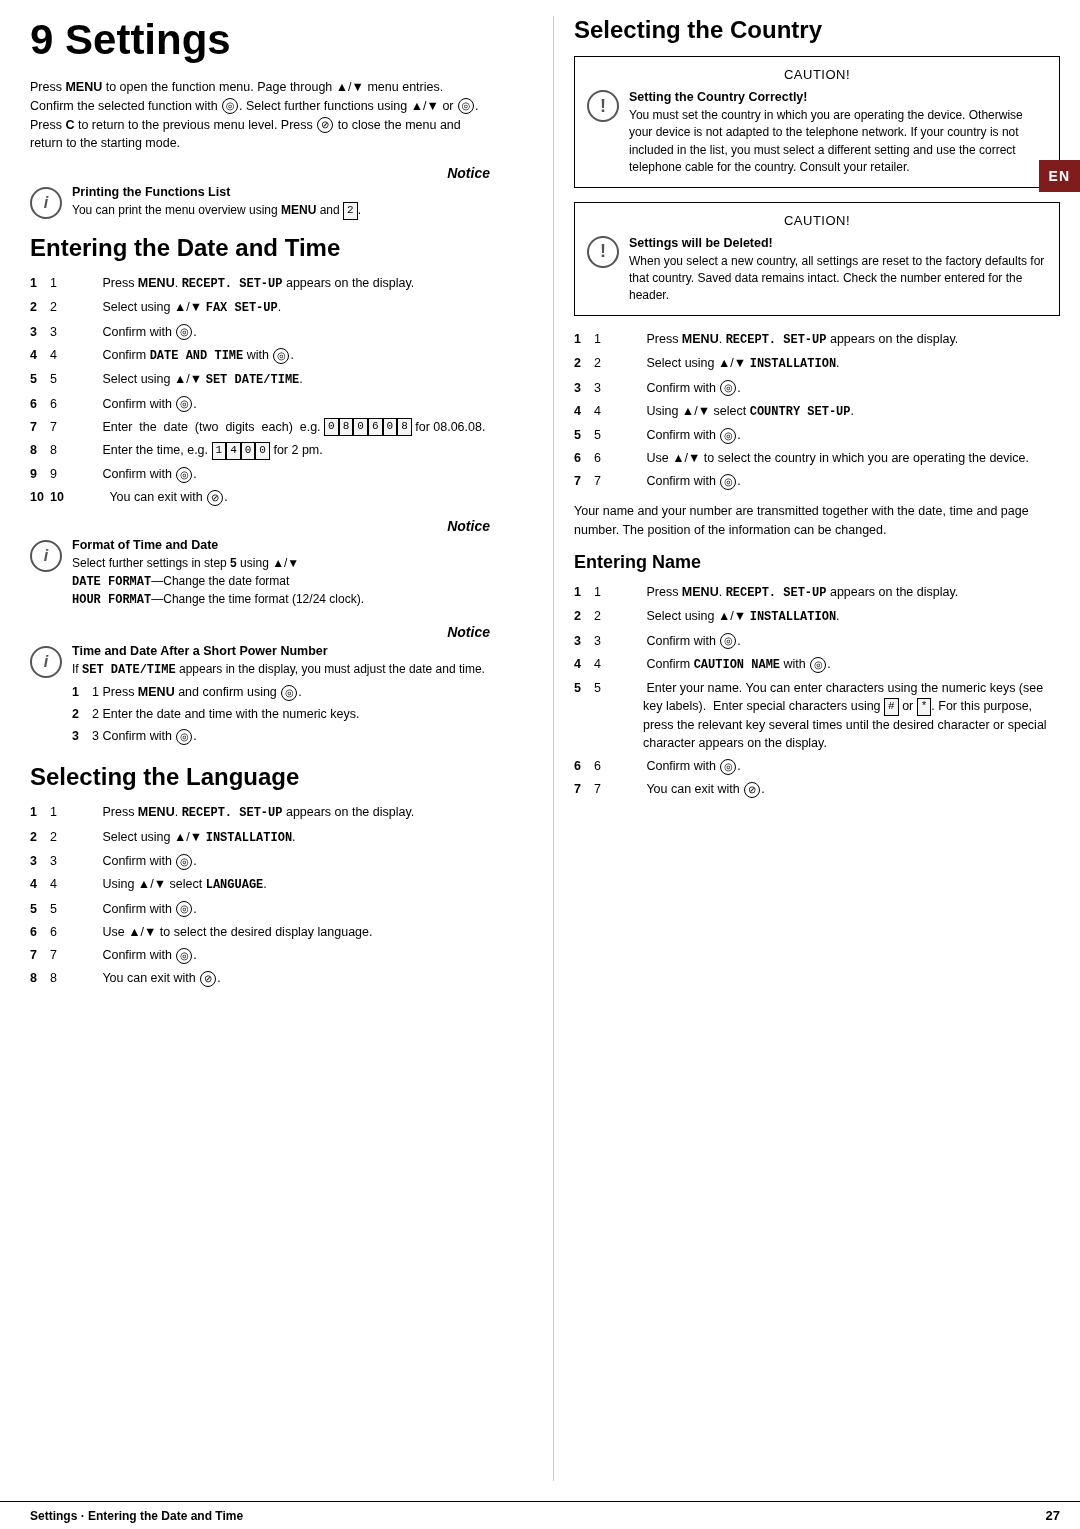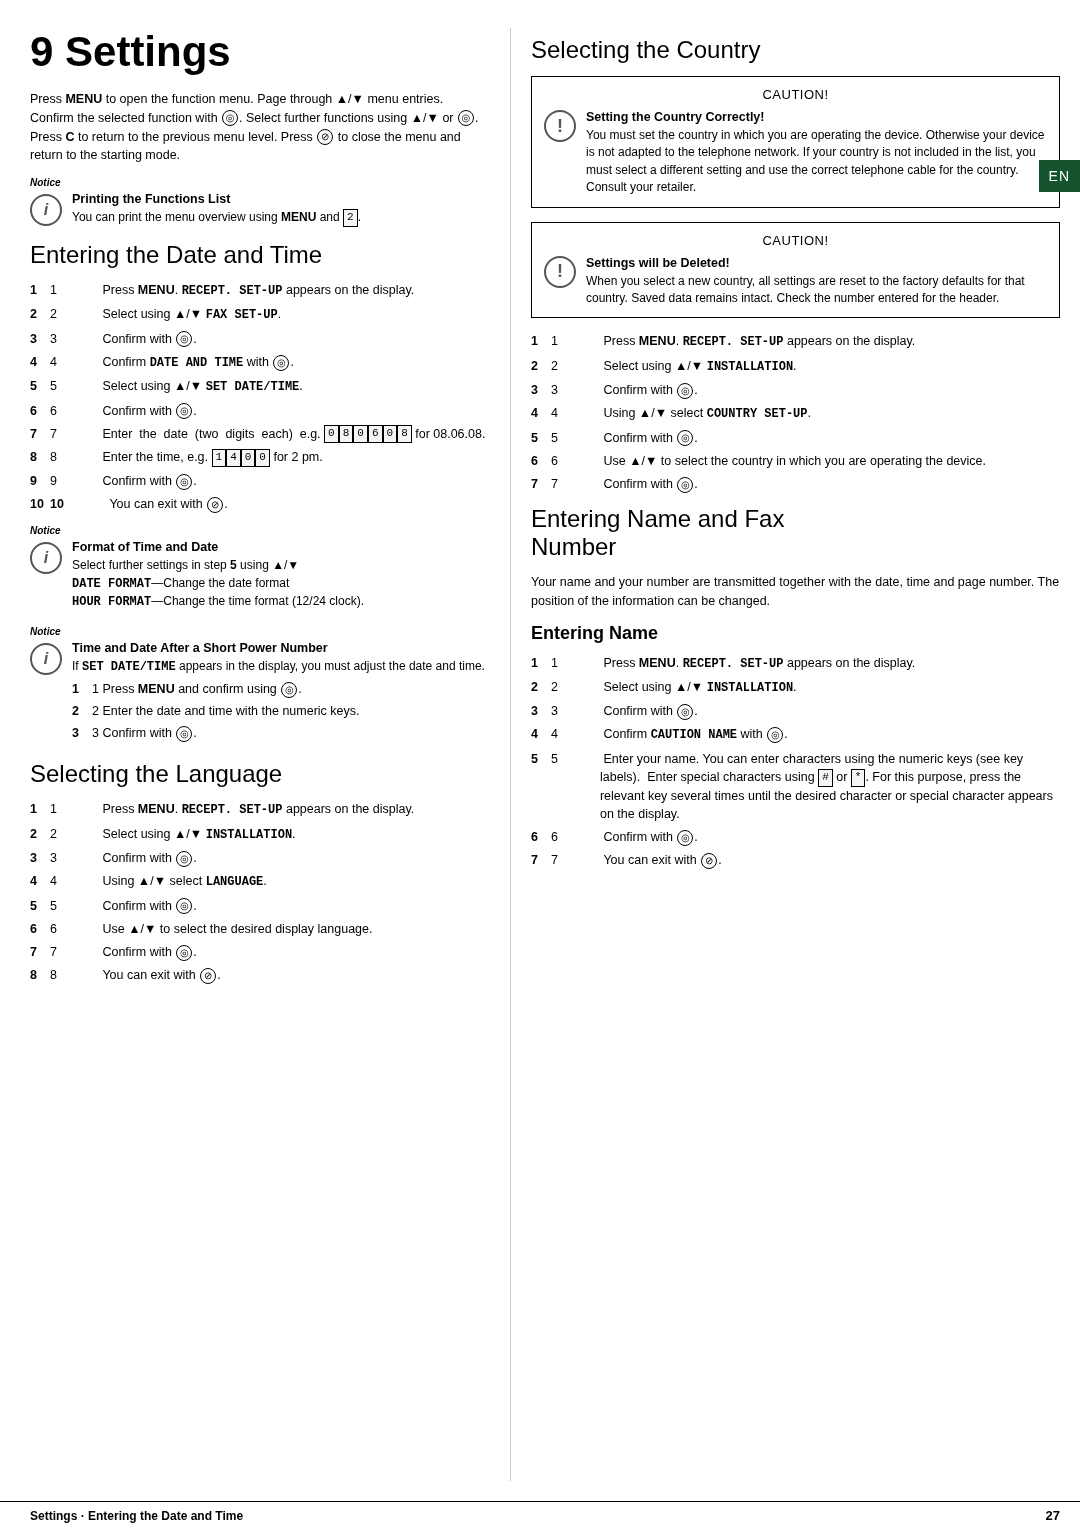--- a/index.html
+++ b/index.html
@@ -15,39 +15,40 @@
     .page-container {
       display: flex;
       flex-direction: column;
       width: 1080px;
       min-height: 1529px;
       padding: 0;
     }
     .content-area {
       display: flex;
       flex: 1;
-      padding: 28px 20px 20px 30px;
+      padding: 16px 20px 20px 30px;
+      gap: 43px;
     }
     .left-column {
       width: 480px;
       padding-right: 20px;
       flex-shrink: 0;
     }
     .right-column {
       flex: 1;
       padding-left: 20px;
       border-left: 1px solid #ccc;
     }
     .en-tab {
       position: absolute;
       top: 160px;
       right: 0;
-      background: #14532d;
+      background: #7f1d1d;
       color: #fff;
-      font-weight: normal;
+      font-weight: bold;
       font-size: 14px;
       padding: 8px 10px;
       letter-spacing: 1px;
     }
     h1.page-title {
       font-size: 42px;
       font-weight: bold;
       margin-bottom: 14px;
     }
     .intro-text {
@@ -56,22 +57,23 @@
       margin-bottom: 12px;
     }
     .notice-box {
       display: flex;
       align-items: flex-start;
       margin-bottom: 14px;
     }
     .notice-label {
       font-style: italic;
       font-weight: bold;
-      font-size: 10px;
+      font-size: 14px;
       margin-bottom: 4px;
+      text-align: right;
     }
     .notice-icon {
       width: 32px;
       height: 32px;
       border: 2px solid #555;
       border-radius: 50%;
       display: flex;
       align-items: center;
       justify-content: center;
       font-style: italic;
@@ -89,23 +91,22 @@
       font-weight: bold;
       font-size: 12.5px;
       margin-bottom: 3px;
     }
     .notice-text {
       font-size: 12px;
       line-height: 1.45;
     }
     h2.section-title {
       font-size: 24px;
-      font-weight: normal;
+      font-weight: bold;
       margin-bottom: 12px;
-      margin-top: 8px;
     }
     h3.sub-section-title {
       font-size: 18px;
       font-weight: bold;
       margin-bottom: 10px;
       margin-top: 8px;
     }
     ol.steps {
       list-style: none;
       counter-reset: step-counter;
@@ -445,21 +446,20 @@
         <li>
             <span>6</span>
             <span class="step-content">&nbsp;Use ▲/▼ to select the country in which you are operating the device.</span>
           </li>
         <li>
             <span>7</span>
             <span class="step-content">&nbsp;Confirm with <span class="circle-ok">◎</span>.</span>
           </li>
       </ol>
 
-      <h2 class="section-title">Entering Name and Fax<br>Number</h2>
 
       <p class="intro-text">
         Your name and your number are transmitted together with the date, time and page number. The position of the information can be changed.
       </p>
 
       <h3 class="sub-section-title">Entering Name</h3>
 
       <ol class="steps">
         <li>
             <span>1</span>

